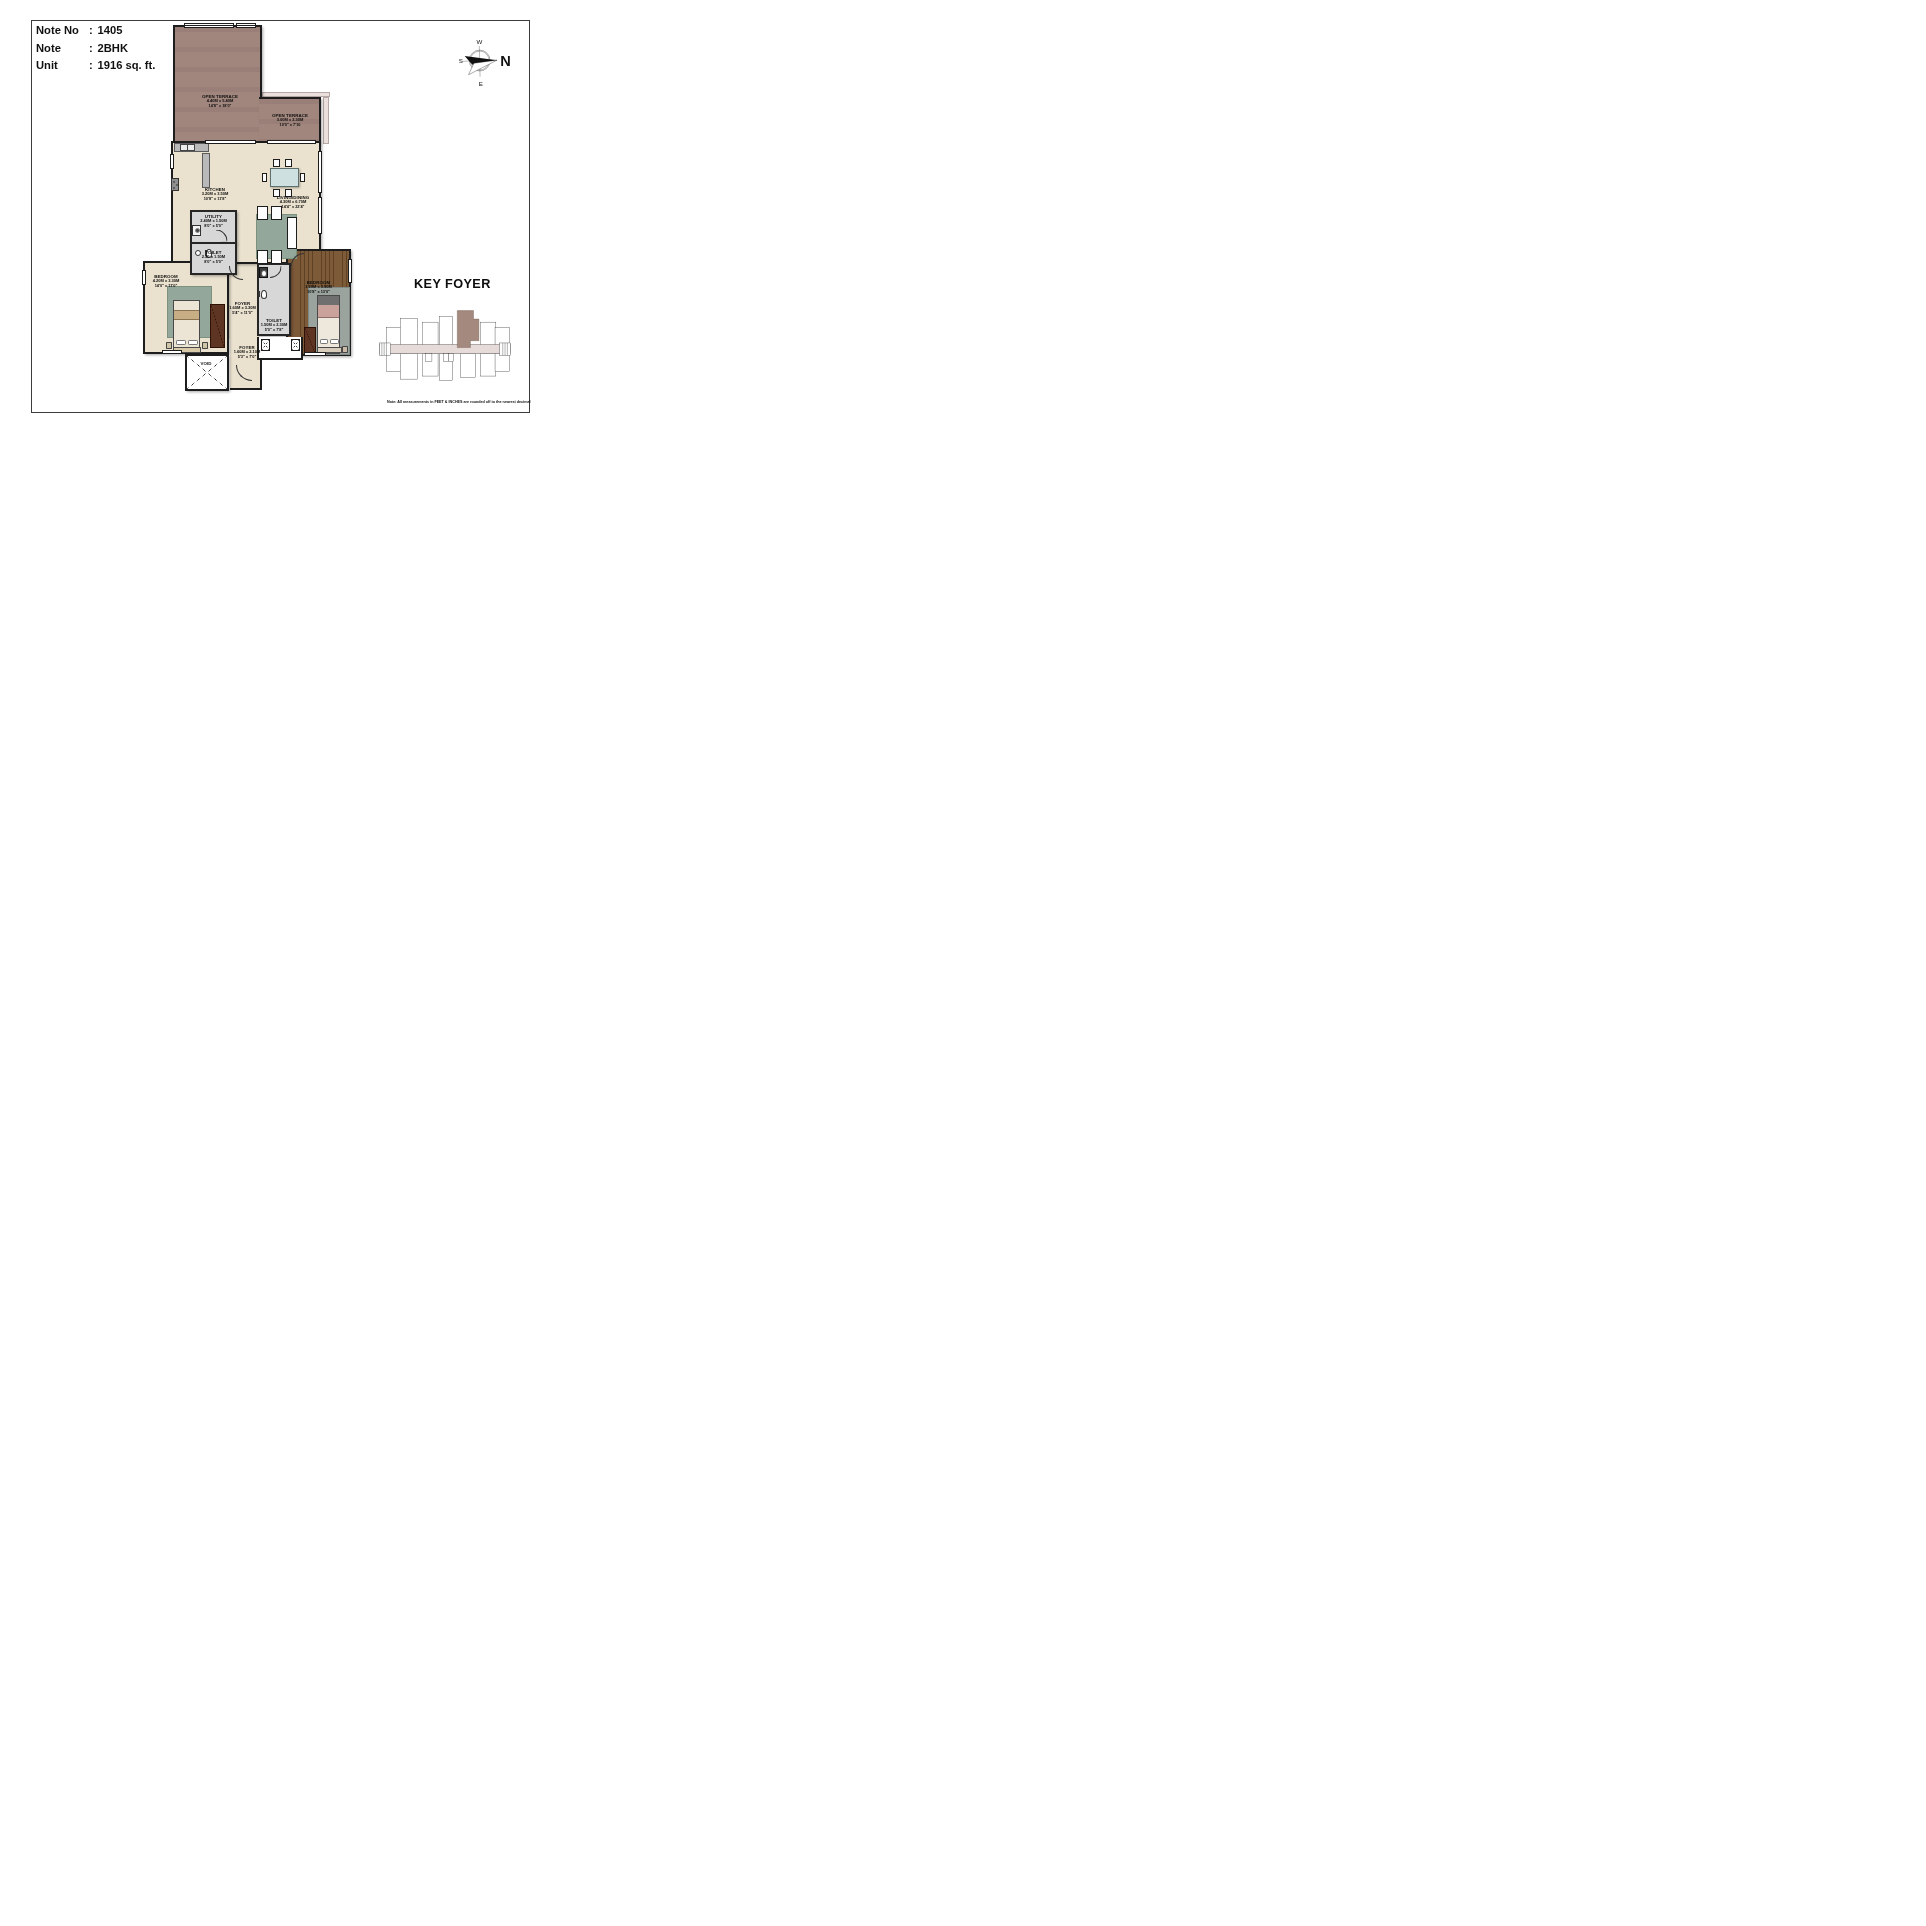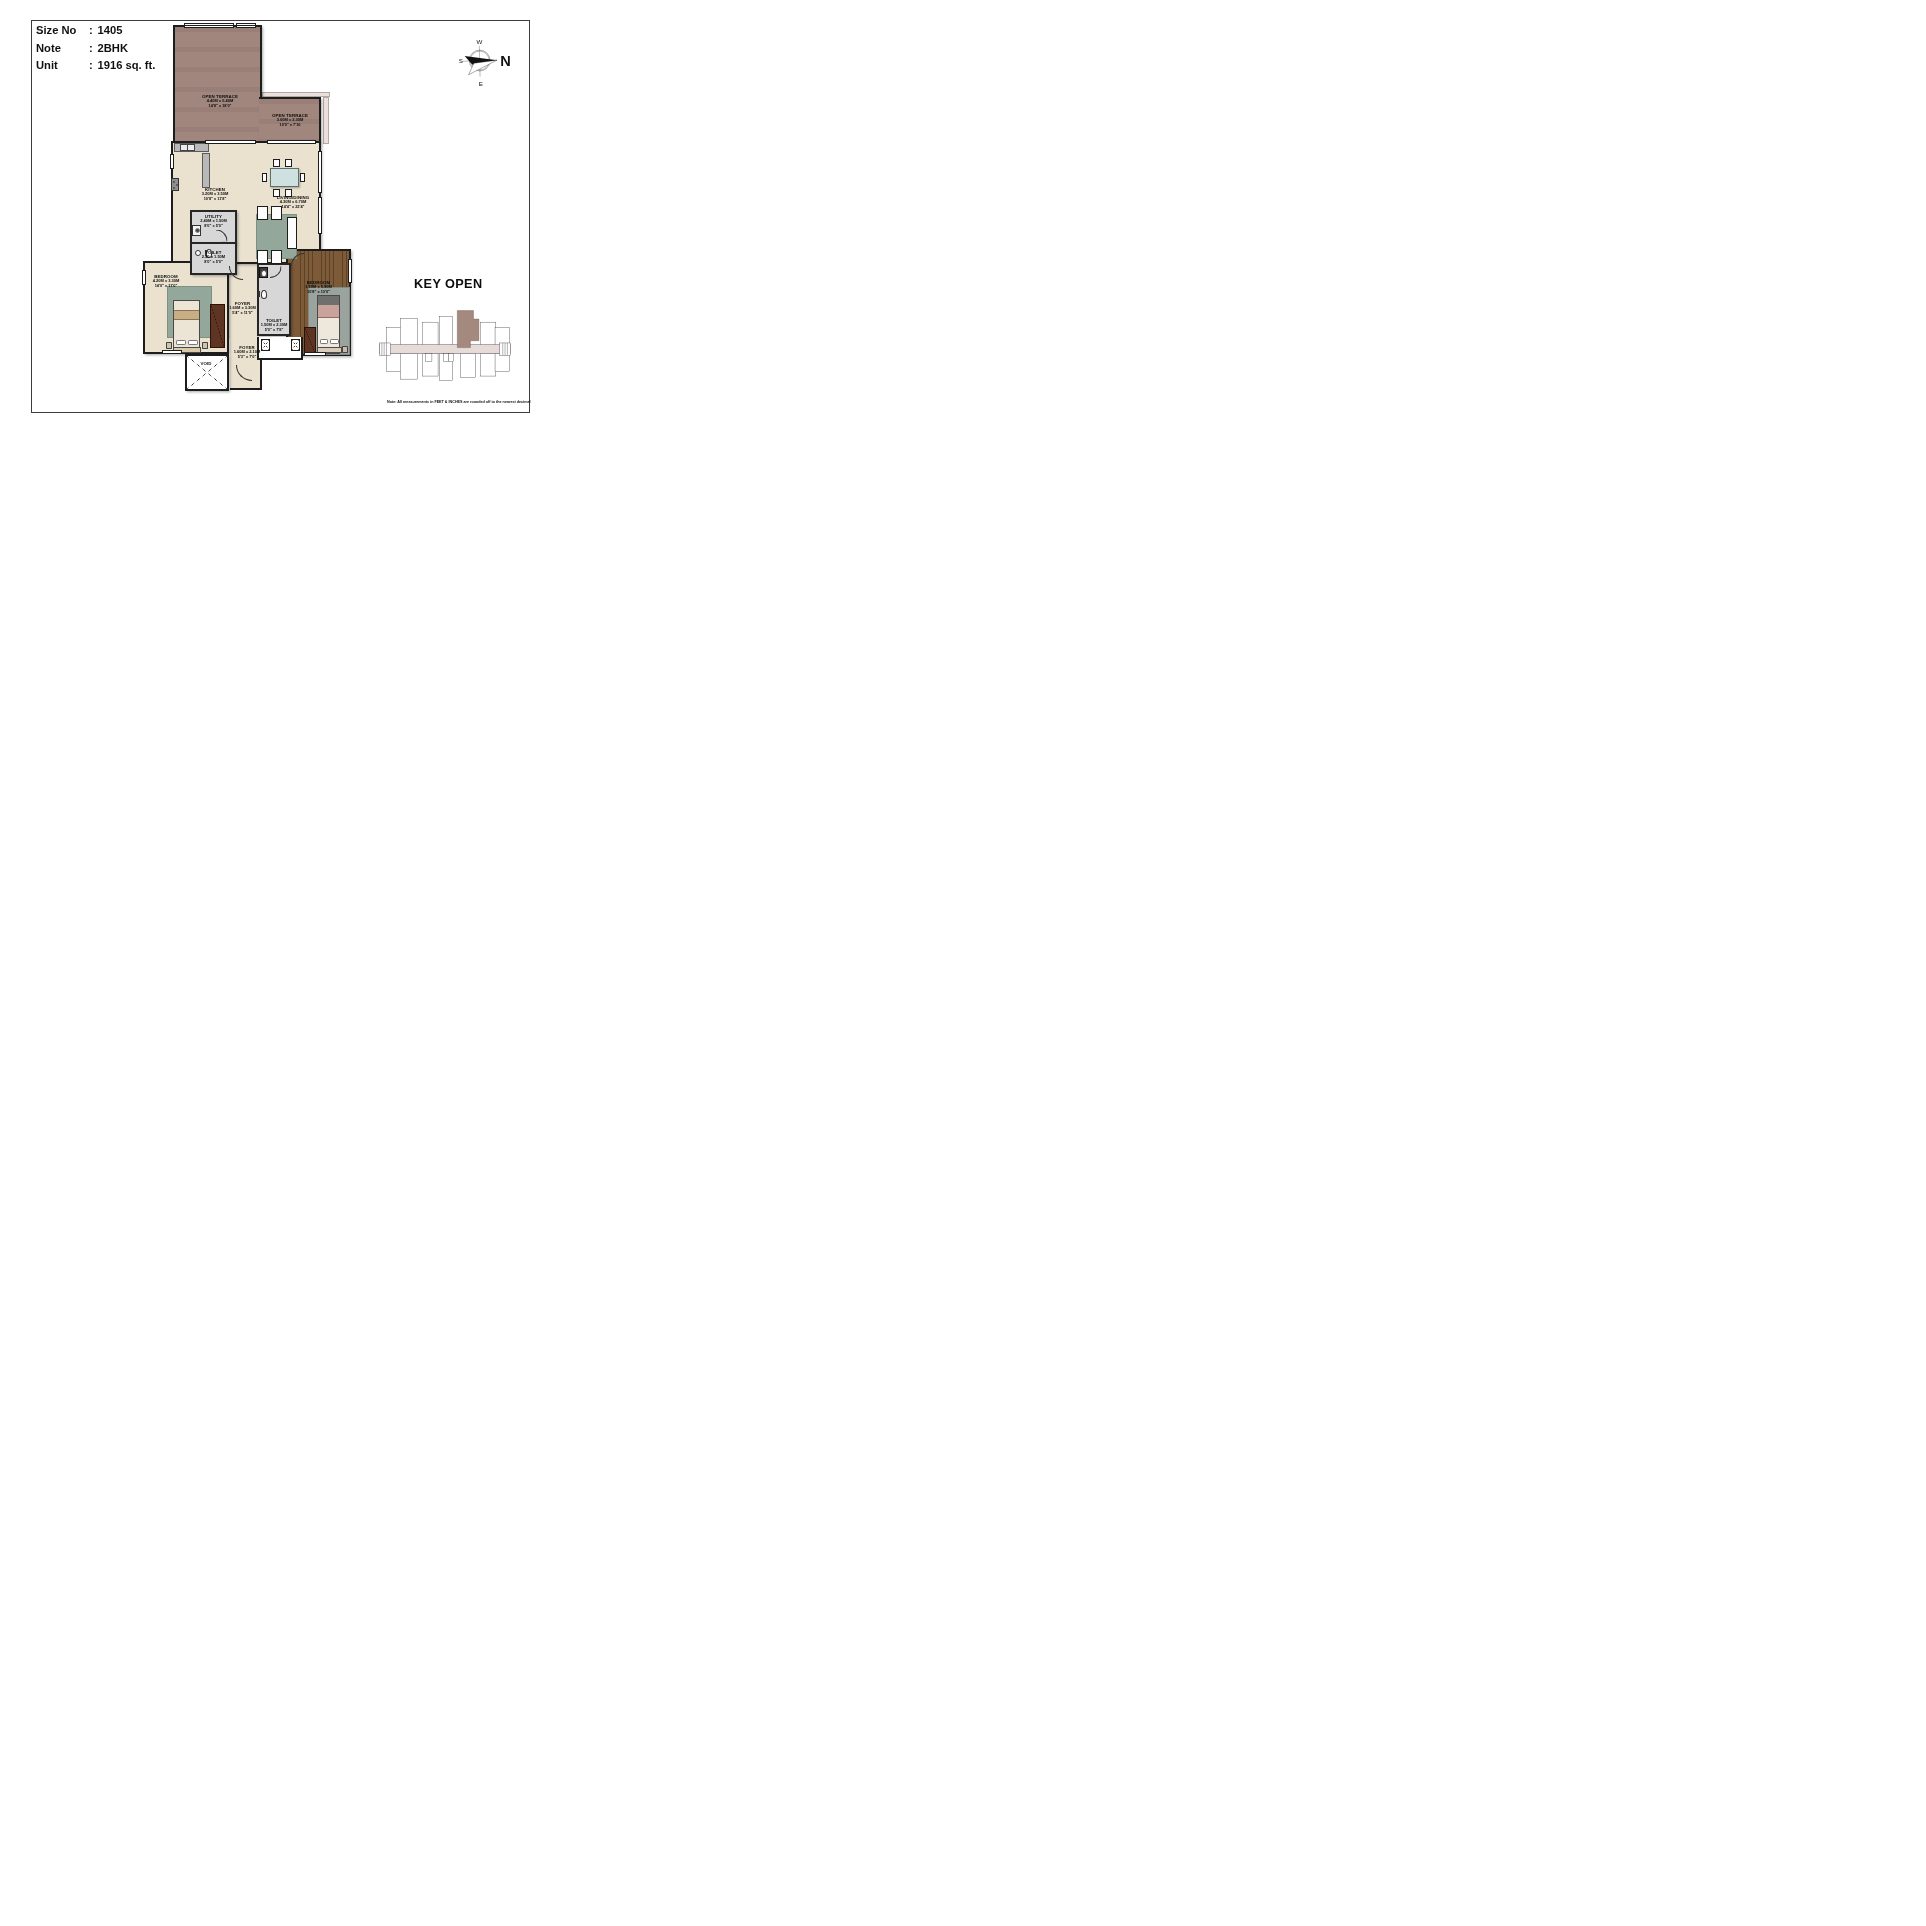--- a/index.html
+++ b/index.html
@@ -65,21 +65,21 @@
   svg text { font-family:"Liberation Sans", sans-serif; }
 </style>
 </head>
 <body>
 
 <div id="canvas">
 
   <div id="page-border" class="abs"></div>
 
   <div id="unit-info" class="abs">
-    <div><span class="ui-label">Size No</span><span class="ui-colon">:</span><span>1405</span></div>
+    <div><span class="ui-label">Note No</span><span class="ui-colon">:</span><span>1405</span></div>
     <div><span class="ui-label">Note</span><span class="ui-colon">:</span><span>2BHK</span></div>
     <div><span class="ui-label">Unit</span><span class="ui-colon">:</span><span>1916 sq. ft.</span></div>
   </div>
 
   <svg class="abs" style="left:456px; top:39px; z-index:9;" width="62" height="50" viewBox="0 0 160 130">
     <line x1="60" y1="18" x2="62" y2="98" stroke="#222" stroke-width="0.8"></line>
     <line x1="16" y1="58" x2="106" y2="55" stroke="#222" stroke-width="0.8"></line>
     <circle cx="61" cy="56" r="27" fill="none" stroke="#222" stroke-width="1"></circle>
     <circle cx="61" cy="56" r="24.5" fill="none" stroke="#222" stroke-width="0.8"></circle>
     <polygon points="22,44 106,55 42,67" fill="#111"></polygon>
@@ -243,21 +243,21 @@
   </div>
   <div class="room-label" style="left:231px; top:345px; width:32px;">
     <span class="rname">FOYER</span>
     <span class="rdim">1.60M x 2.10M</span>
     <span class="rdim2">5'3" x 7'0"</span>
   </div>
   <div class="room-label" style="left:186px; top:361px; width:40px;">
     <span class="rname">VOID</span>
   </div>
 
-  <div id="key-plan-title" class="abs">KEY OPEN</div>
+  <div id="key-plan-title" class="abs">KEY FOYER</div>
 
   <svg class="abs" style="left:368px; top:305px; z-index:4;" width="154" height="89" viewBox="0 0 400 230">
     <g stroke="#3a3a3a" stroke-width="1" fill="#ffffff">
 
       <rect x="48" y="58" width="52" height="46"></rect>
       <rect x="84" y="34" width="44" height="70"></rect>
       <rect x="142" y="44" width="40" height="60"></rect>
       <rect x="186" y="30" width="34" height="74"></rect>
       <rect x="292" y="44" width="40" height="60"></rect>
       <rect x="330" y="58" width="38" height="46"></rect>

